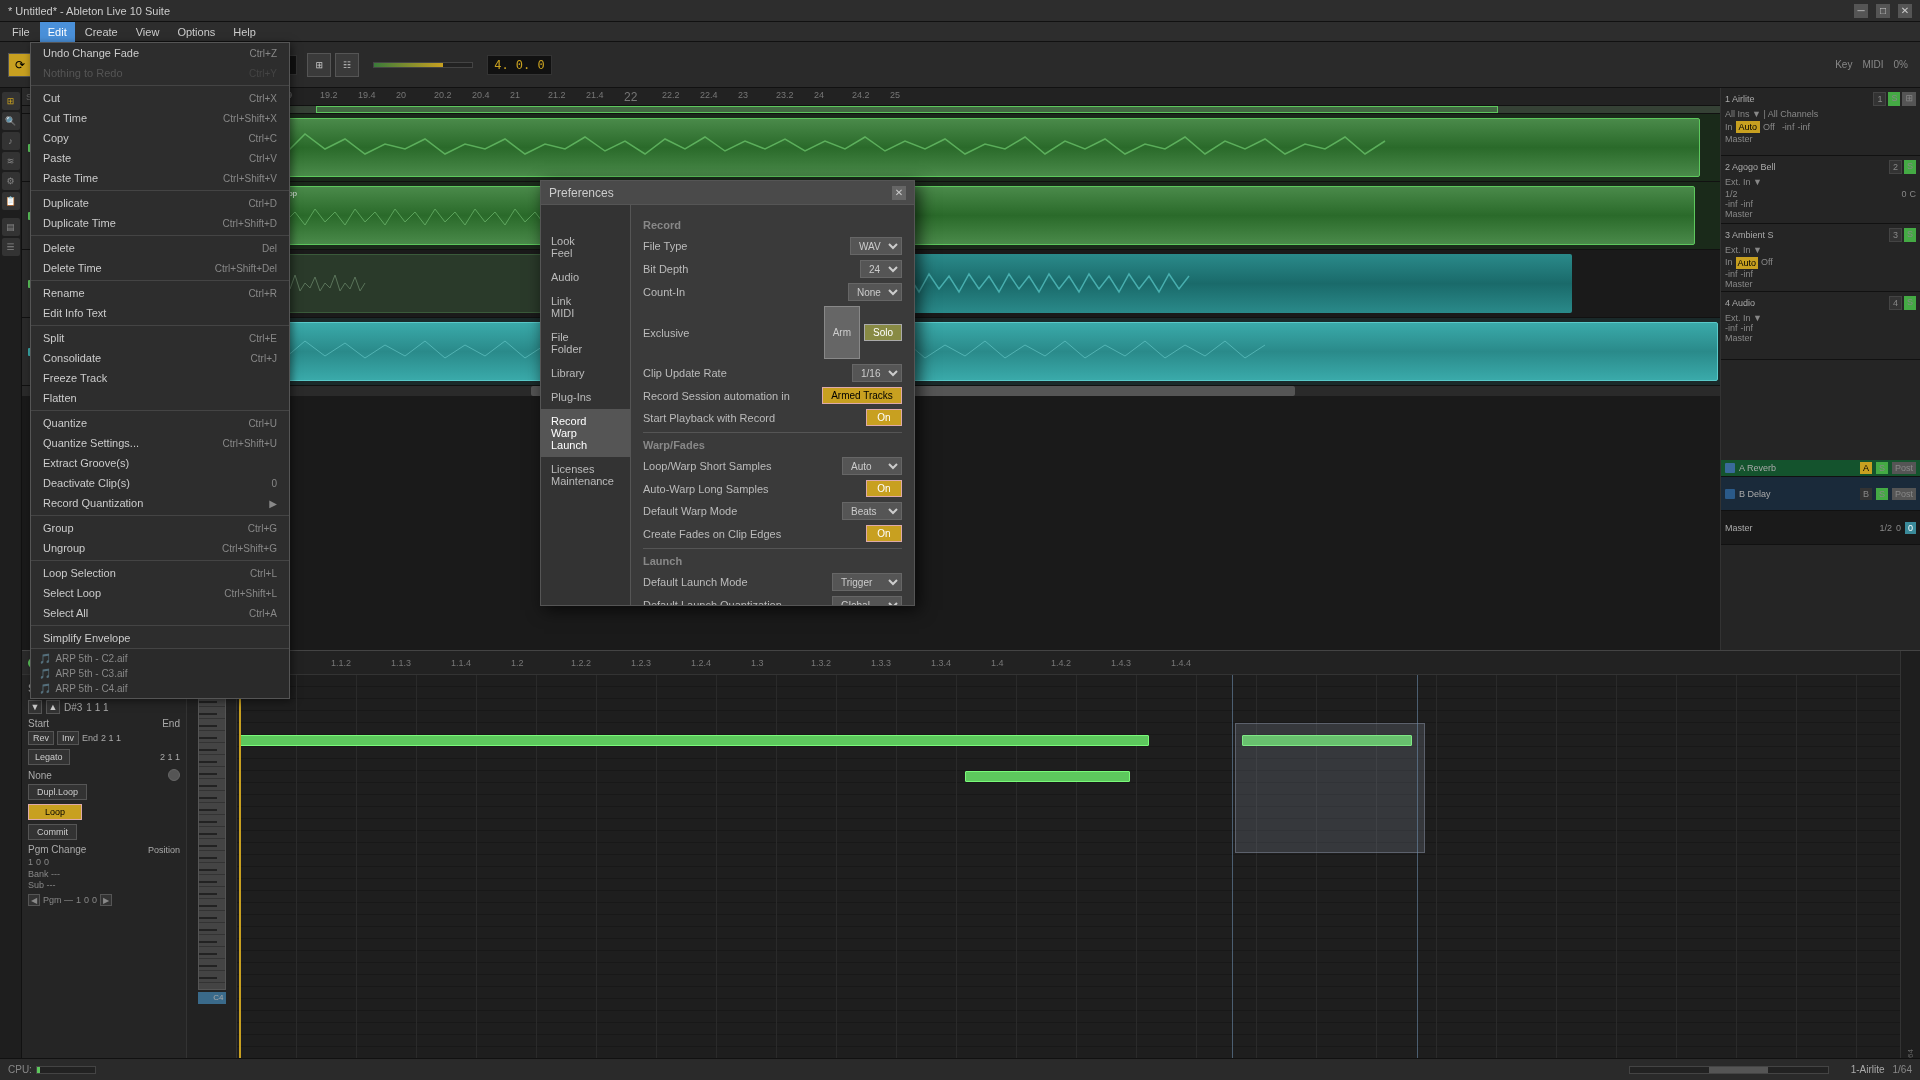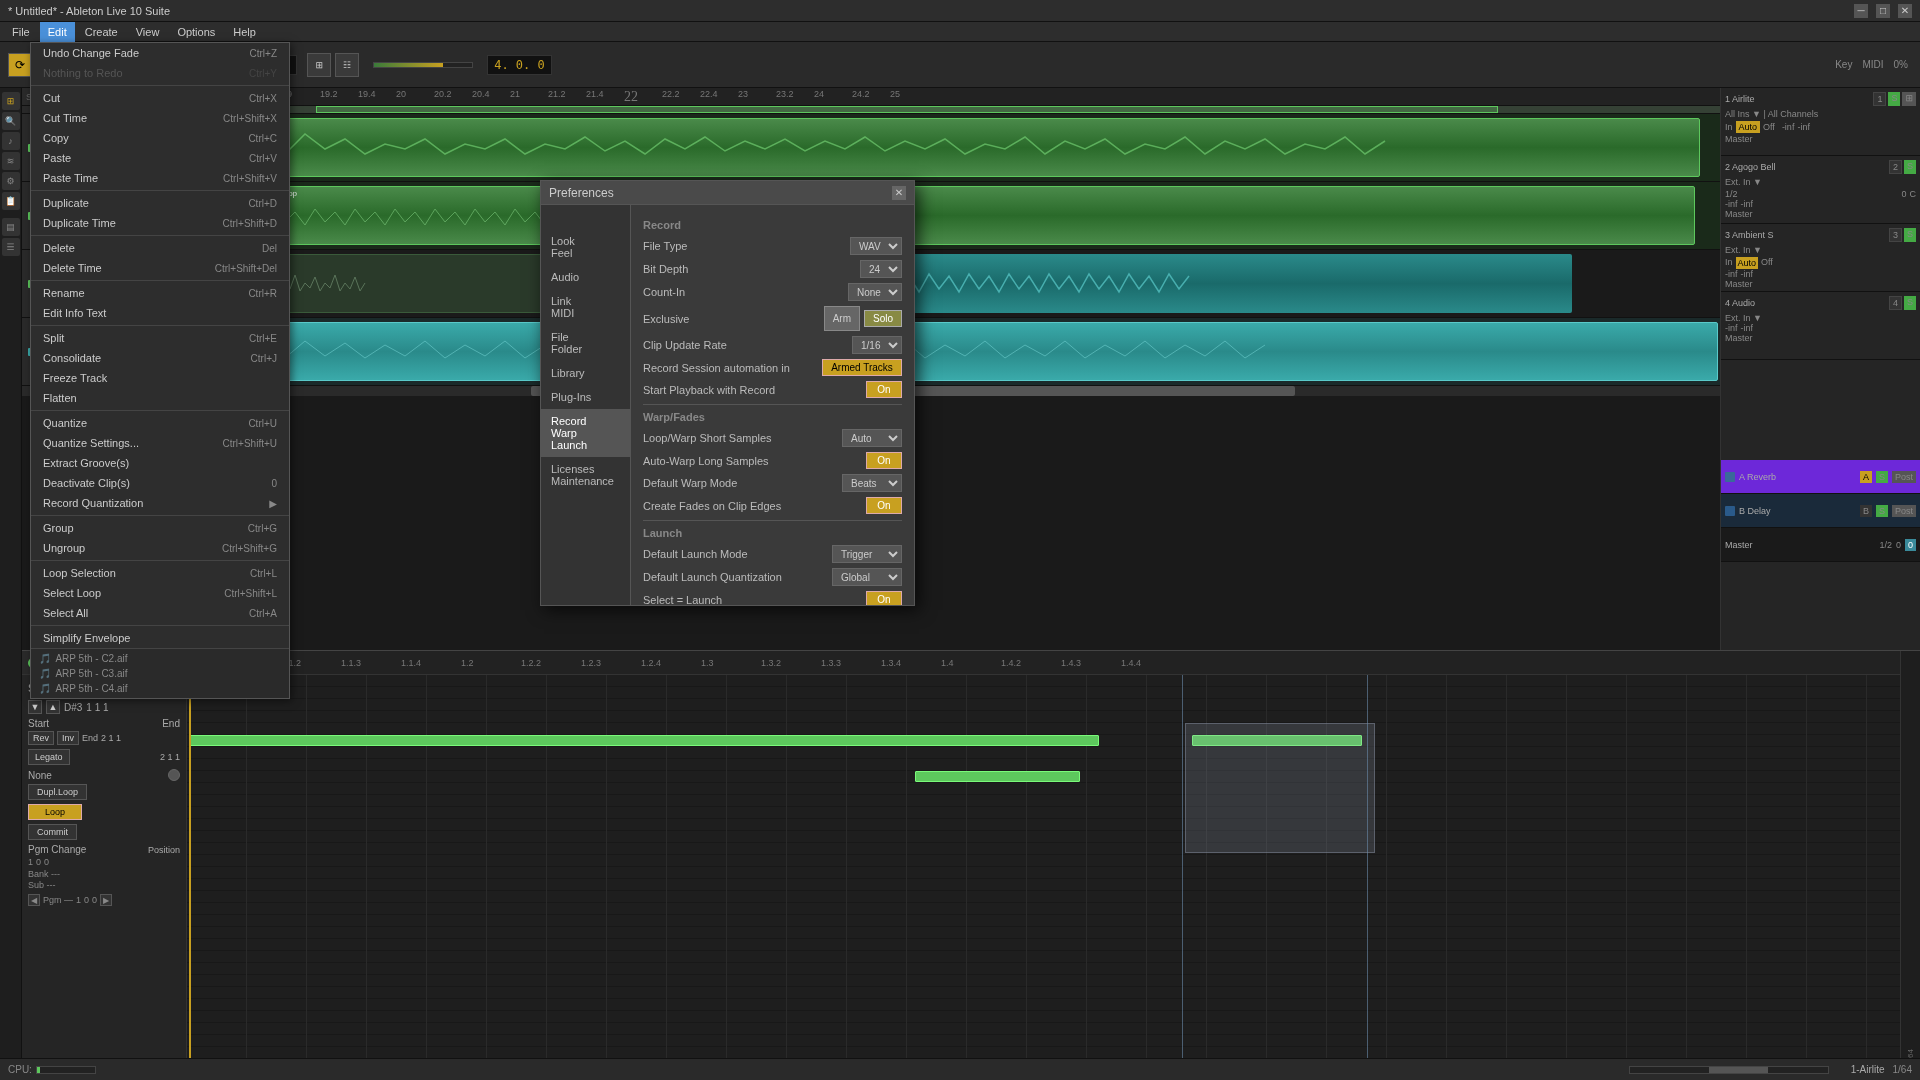--- a/index.html
+++ b/index.html
@@ -224,21 +224,21 @@
       color: #ccc;
       font-size: 10px;
       padding: 1px 4px;
       height: 18px;
     }
     .pref-btn-arm {
       background: #666;
       border: 1px solid #888;
       color: #ccc;
       font-size: 10px;
-      padding: 6px 8px;
+      padding: 20px 8px;
       cursor: pointer;
     }
     .pref-btn-solo {
       background: #888a44;
       border: 1px solid #aaa;
       color: #fff;
       font-size: 10px;
       padding: 2px 8px;
       cursor: pointer;
     }
@@ -409,21 +409,21 @@
               <span style="font-size:9px;color:#777;min-width:38px;">18.4</span>
               <span style="font-size:9px;color:#777;min-width:38px;">19</span>
               <span style="font-size:9px;color:#777;min-width:38px;">19.2</span>
               <span style="font-size:9px;color:#777;min-width:38px;">19.4</span>
               <span style="font-size:9px;color:#777;min-width:38px;">20</span>
               <span style="font-size:9px;color:#777;min-width:38px;">20.2</span>
               <span style="font-size:9px;color:#777;min-width:38px;">20.4</span>
               <span style="font-size:9px;color:#777;min-width:38px;">21</span>
               <span style="font-size:9px;color:#777;min-width:38px;">21.2</span>
               <span style="font-size:9px;color:#777;min-width:38px;">21.4</span>
-              <span style="font-size:14px;color:#777;min-width:38px;font-family:Liberation Serif, serif;">22</span>
+              <span style="font-size:12px;color:#777;min-width:38px;">22</span>
               <span style="font-size:9px;color:#777;min-width:38px;">22.2</span>
               <span style="font-size:9px;color:#777;min-width:38px;">22.4</span>
               <span style="font-size:9px;color:#777;min-width:38px;">23</span>
               <span style="font-size:9px;color:#777;min-width:38px;">23.2</span>
               <span style="font-size:9px;color:#777;min-width:38px;">24</span>
               <span style="font-size:9px;color:#777;min-width:38px;">24.2</span>
               <span style="font-size:9px;color:#777;min-width:38px;">25</span>
             </div>
           </div>
         </div>
@@ -581,21 +581,21 @@
           <div style="font-size:9px;color:#888;">Ext. In ▼</div>
           <div style="font-size:9px;color:#888;display:flex;gap:3px;">
             <span>-inf</span>
             <span>-inf</span>
           </div>
           <div style="font-size:9px;color:#888;">Master</div>
         </div>
 
         <div style="flex:1;background:#252525;min-height:100px;"></div>
 
-        <div style="height:34px;border-bottom:1px solid #111;padding:2px 4px;background:#6d28d9;display:flex;align-items:center;gap:4px;">
+        <div style="height:17px;border-bottom:1px solid #111;padding:2px 4px;background:#14532d;display:flex;align-items:center;gap:4px;">
           <div style="width:10px;height:10px;background:#3a6a9a;border-radius:1px;flex-shrink:0;"></div>
           <span style="font-size:9px;color:#aaa;">A Reverb</span>
           <span style="margin-left:auto;font-size:9px;background:#c8a020;color:#000;padding:1px 3px;">A</span>
           <span style="font-size:9px;background:#4a4;color:#888;padding:1px 3px;">S</span>
           <span style="font-size:9px;color:#888;background:#555;padding:1px 3px;">Post</span>
         </div>
         <div style="height:34px;border-bottom:1px solid #111;padding:2px 4px;background:#1a2a3a;display:flex;align-items:center;gap:4px;">
           <div style="width:10px;height:10px;background:#2a5a8a;border-radius:1px;flex-shrink:0;"></div>
           <span style="font-size:9px;color:#aaa;">B Delay</span>
           <span style="margin-left:auto;font-size:9px;background:#333;color:#888;padding:1px 3px;">B</span>
@@ -693,20 +693,34 @@
             <button style="width:12px;height:12px;background:#333;border:1px solid #555;color:#888;font-size:8px;cursor:pointer;">◀</button>
             <span>Pgm —</span>
             <span>1</span>
             <span>0</span>
             <span>0</span>
             <button style="width:12px;height:12px;background:#333;border:1px solid #555;color:#888;font-size:8px;cursor:pointer;">▶</button>
           </div>
         </div>
       </div>
 
+      <div id="fold-area" style="width:50px;background:#222;border-right:1px solid #333;flex-shrink:0;display:flex;flex-direction:column;align-items:center;padding:4px 2px;">
+        <div style="font-size:10px;color:#aaa;margin-bottom:4px;">Fold</div>
+
+        <div style="width:28px;height:320px;position:relative;background:#444;border:1px solid #555;overflow:hidden;">
+
+          <div style="position:absolute;width:100%;height:100%;background:repeating-linear-gradient(to bottom,#444 0px,#444 11px,#333 11px,#333 12px);"></div>
+
+          <div style="position:absolute;left:0;right:30%;background:repeating-linear-gradient(to bottom,transparent 0px,transparent 6px,#222 6px,#222 8px,transparent 8px,transparent 12px);height:100%;"></div>
+        </div>
+
+        <div style="width:28px;height:12px;background:#3a6a8a;margin-top:2px;position:relative;">
+          <span style="position:absolute;right:2px;font-size:8px;color:#aaa;line-height:12px;">C4</span>
+        </div>
+      </div>
 
       <div id="note-view" style="flex:1;display:flex;flex-direction:column;background:#1a1a1a;overflow:hidden;">
 
         <div style="height:24px;background:#222;border-bottom:1px solid #333;display:flex;align-items:center;overflow:hidden;">
 
           <div style="width:30px;flex-shrink:0;display:flex;align-items:center;justify-content:center;padding-left:4px;">
             <span style="font-size:10px;color:#aaa;writing-mode:horizontal-tb;">Notes</span>
           </div>
 
           <div style="flex:1;display:flex;align-items:center;overflow:hidden;padding-left:4px;gap:0;">

